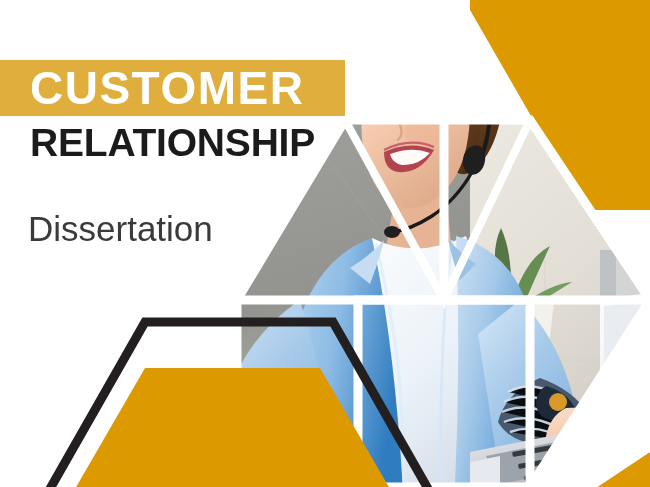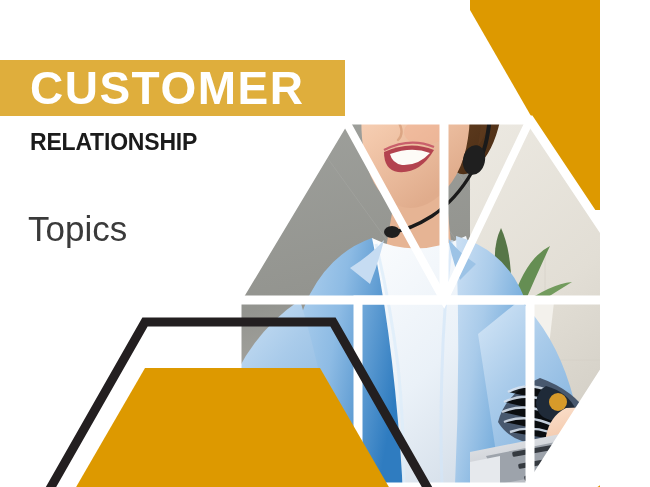--- a/index.html
+++ b/index.html
@@ -1,23 +1,22 @@
 <!DOCTYPE html>
 <html><head>
 <meta charset="utf-8">
 <style>
   html,body{margin:0;padding:0;background:#fff;}
   body{font-family:"Liberation Sans",sans-serif;}
 
   #poster{
     position:relative;
-    width:584px;height:487px;
+    width:650px;height:487px;
     overflow:hidden;
     background:#3b82f6;
-    padding-left:16px;
   }
 
   
   #artwork{position:absolute;inset:0;width:650px;height:487px;display:block;}
 
   
   .gold-band{
     position:absolute;
     left:0;top:60px;
     width:345px;height:56px;
@@ -32,21 +31,21 @@
     line-height:52px;
     font-weight:bold;
     letter-spacing:1.5px;
     color:#ffffff;
     white-space:nowrap;
   }
   .headline{
     position:absolute;
     left:30px;top:126px;
     z-index:6;
-    font-size:23px;
+    font-size:39px;
     line-height:33px;
     font-weight:bold;
     letter-spacing:-0.2px;
     color:#1b1b1b;
     white-space:nowrap;
     text-align:center;
   }
   .headline span{display:block;}
   .subhead{
     position:absolute;
@@ -303,16 +302,16 @@
 
   <div class="gold-band"></div>
 
   <div class="kicker">CUSTOMER</div>
 
   <div class="headline">
     <span>RELATIONSHIP</span>
   </div>
 
   <div class="subhead">
-    <span>Topics</span>
+    <span>Dissertation</span>
   </div>
 
 </div>
 
 </body></html>

